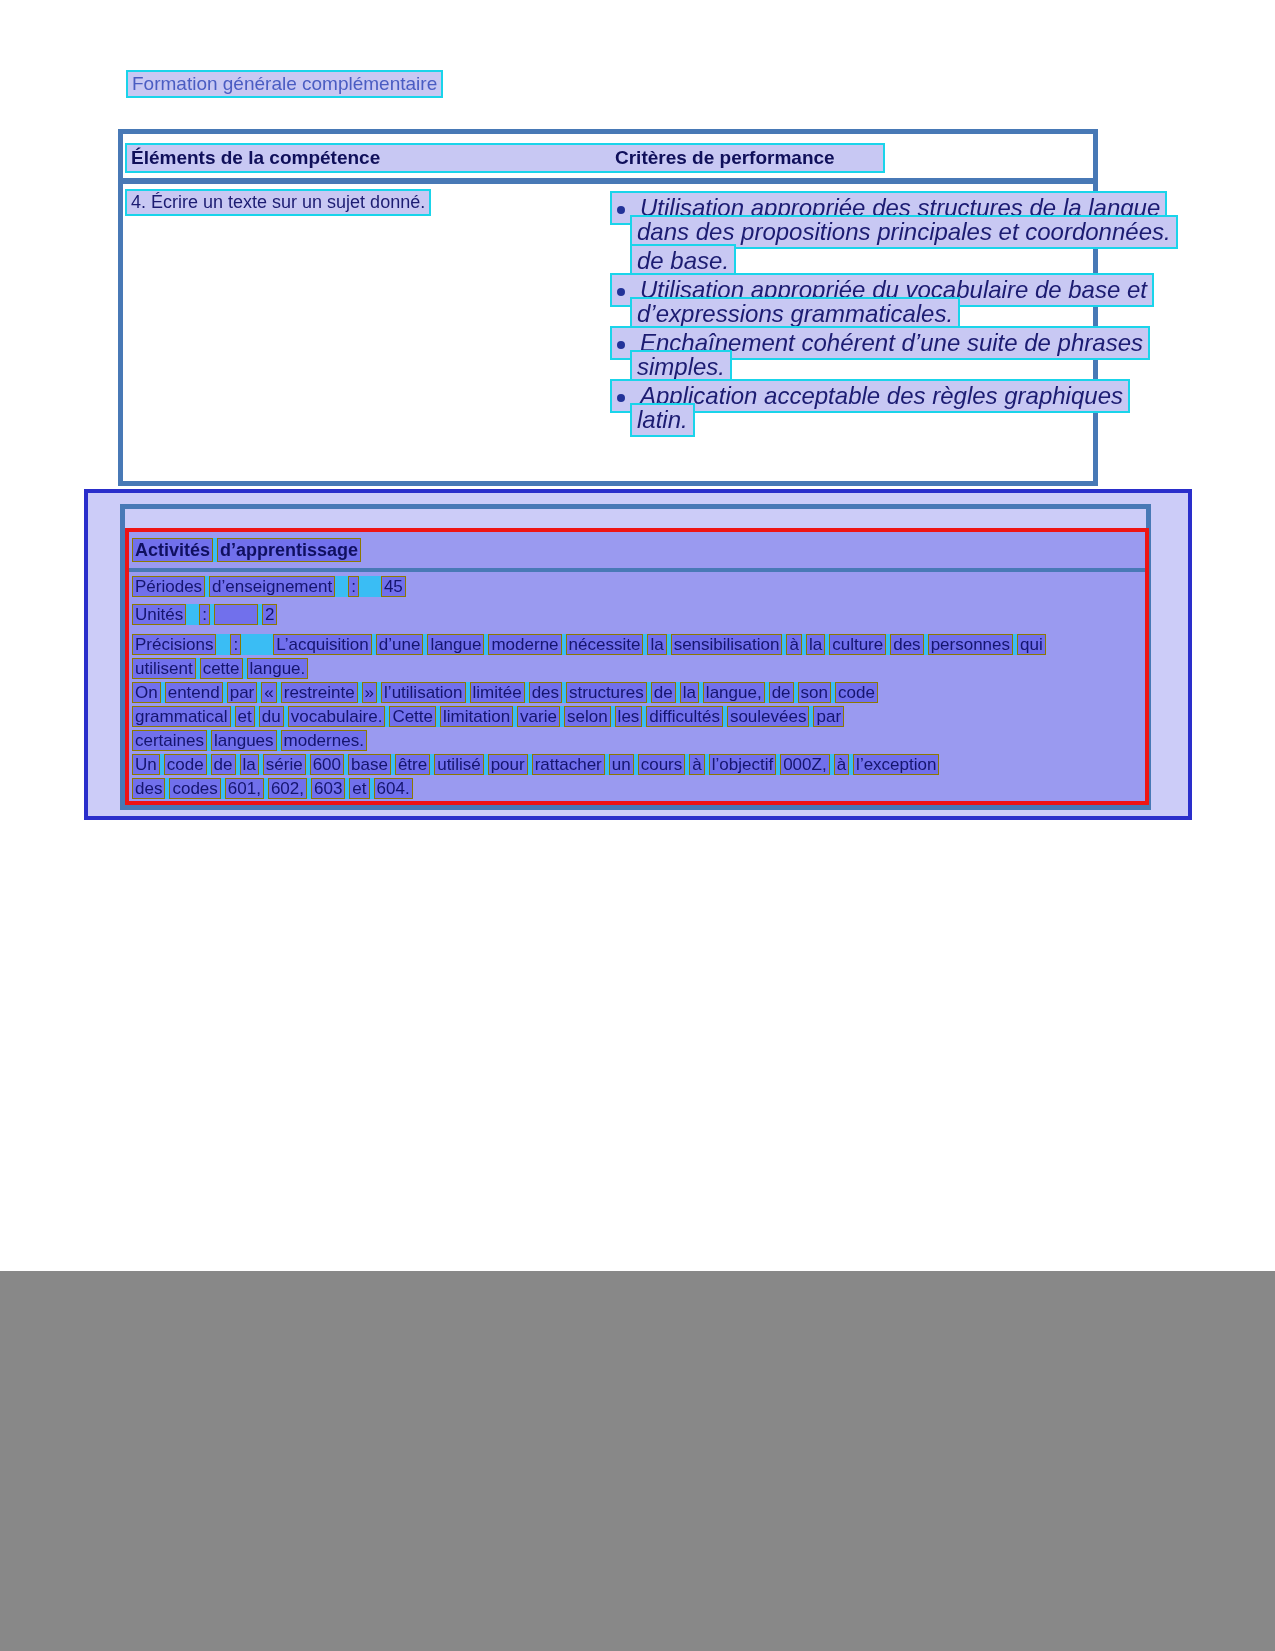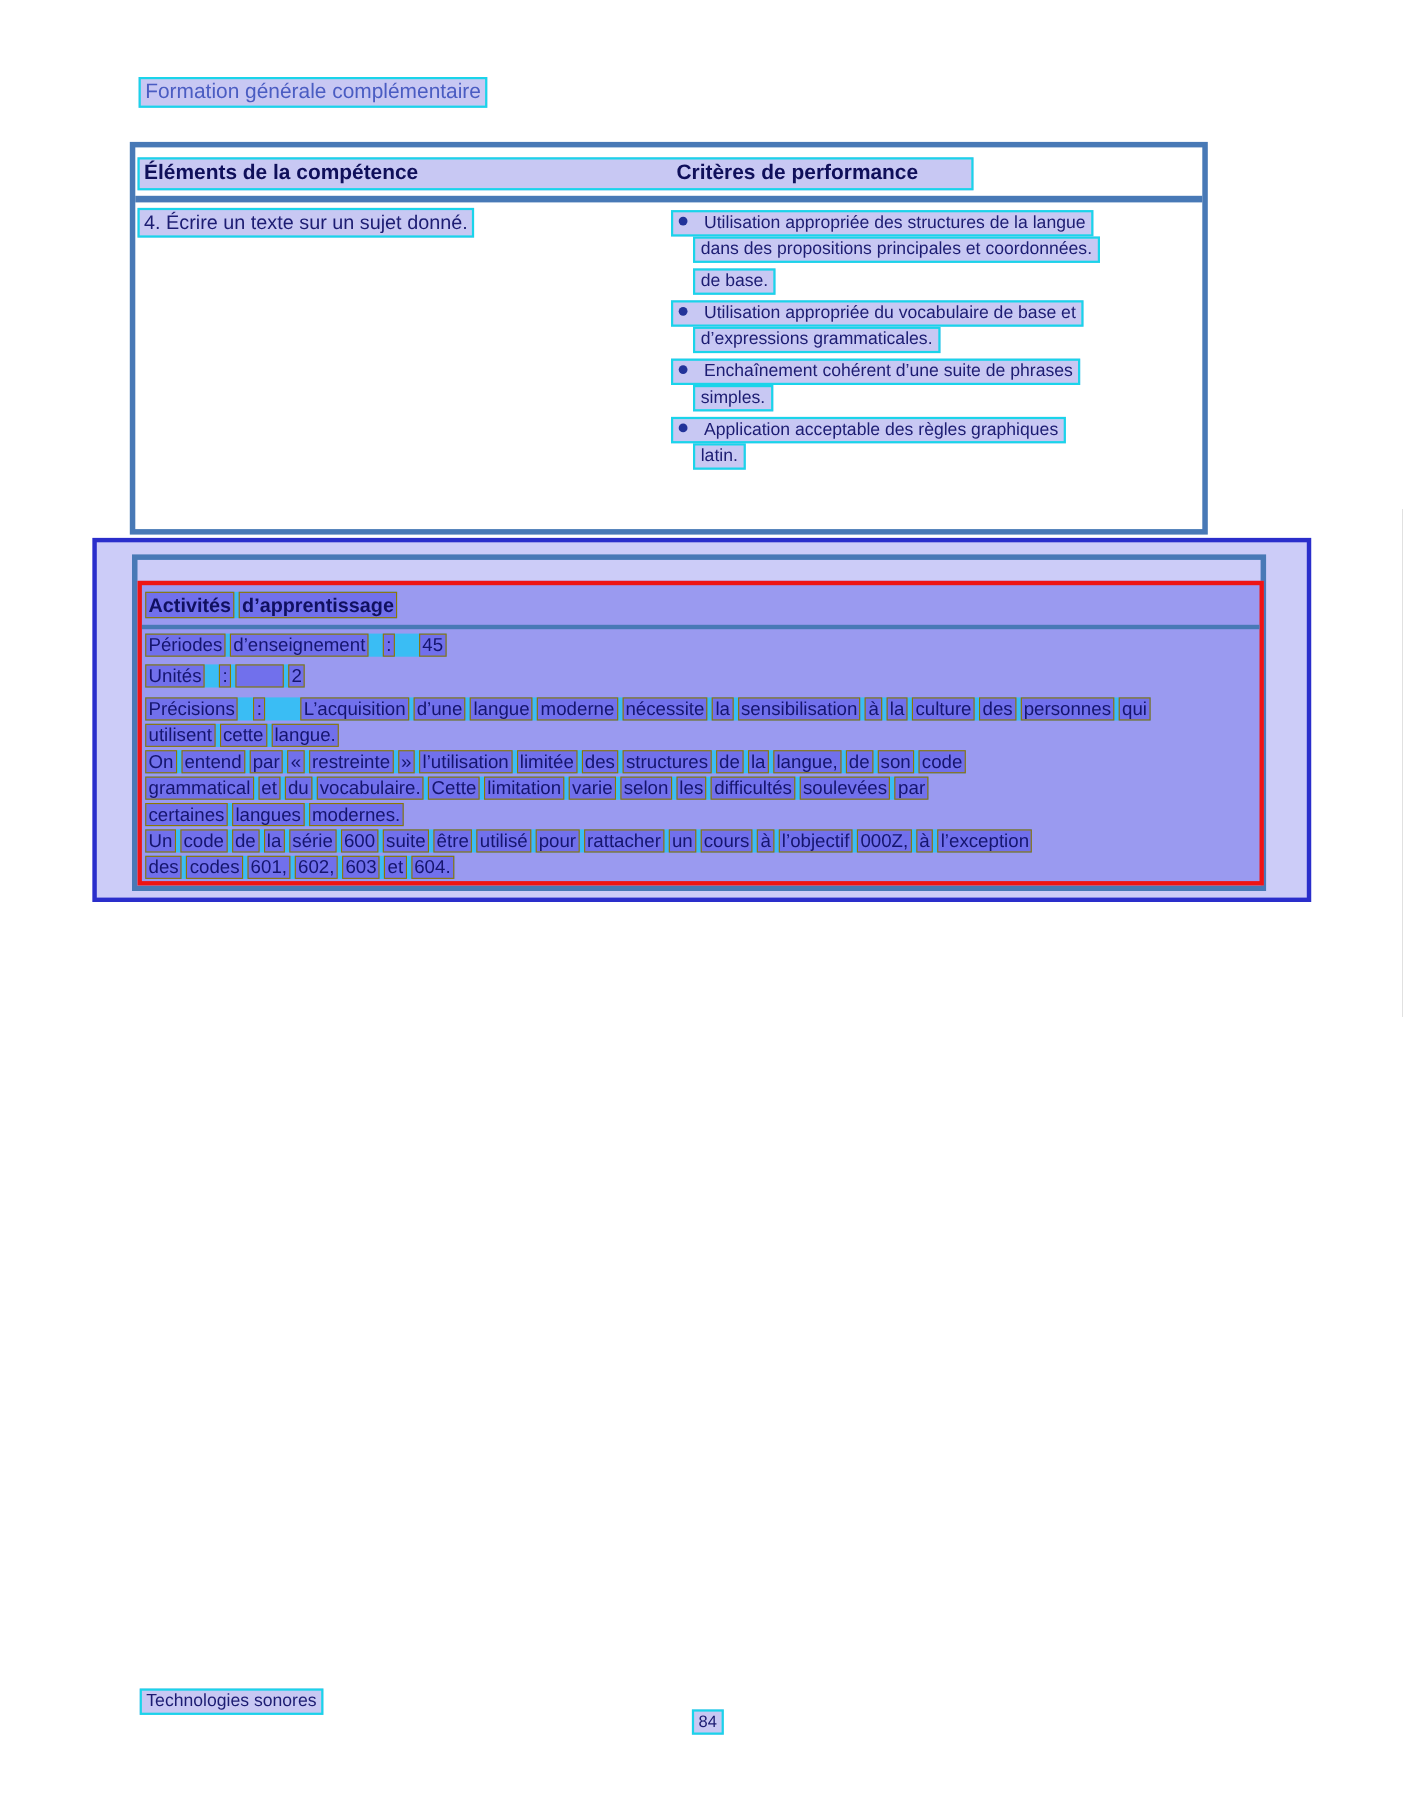--- a/index.html
+++ b/index.html
@@ -12,38 +12,38 @@
     --c-hl-border:#1ad4ea;
     --c-wordbox:#7170ec;
     --c-olive:#8d7900;
     --c-spacecyan:#3abdf4;
     --c-navy:#1c1c72;
     --c-navy-bold:#0f0f5a;
     --c-title-blue:#4a5cc2;
   }
   *{margin:0;padding:0;box-sizing:border-box;}
   body{background:#888;font-family:"Liberation Sans","DejaVu Sans",sans-serif;}
-  .page{position:relative;width:1275px;height:1651px;background:#ffffff;overflow:hidden;margin:0 auto;}
+  .page{position:relative;width:1275px;height:1271px;background:#ffffff;overflow:hidden;margin:0 auto;}
 
   
   .hl{display:inline-block;background:var(--c-hl-bg);border:2px solid var(--c-hl-border);
       padding:1px 4px;color:var(--c-navy);white-space:nowrap;}
 
   .doc-title{position:absolute;left:126px;top:70px;font-size:19px;color:var(--c-title-blue);}
 
   
   .table1{position:absolute;left:118px;top:129px;width:980px;height:357px;
           border:5px solid var(--c-steel);}
   .t1-headrow{position:absolute;left:2px;top:9px;width:760px;height:30px;font-weight:bold;
           font-size:19px;color:var(--c-navy-bold);}
   .t1-headrow .th2{position:absolute;left:488px;top:2px;}
   .t1-headrow .th1{position:absolute;left:4px;top:2px;}
   .t1-underline{position:absolute;left:0;top:44px;width:100%;height:6px;background:var(--c-steel);}
   .t1-element{position:absolute;left:2px;top:55px;font-size:18px;}
-  .t1-criteria{position:absolute;left:487px;top:57px;width:485px;font-size:16px;}
+  .t1-criteria{position:absolute;left:487px;top:57px;width:485px;font-size:24px;font-style:italic;}
   .crit-item{margin-bottom:5px;}
   .crit-line{height:24px;}
   .crit-line .hl{padding:1px 5px;}
   .crit-line.cont{margin-left:20px;}
   .dot{display:inline-block;width:8px;height:8px;border-radius:50%;background:#223399;
        margin-right:15px;vertical-align:2px;}
 
   
   .overlay-outer{position:absolute;left:84px;top:489px;width:1108px;height:331px;
        background:var(--c-lavender);border:4px solid var(--c-overlay-border);}
@@ -198,21 +198,21 @@
           <span class="wb">langues</span>
           <span class="wb">modernes.</span>
         </div>
         <div class="wline indent">
           <span class="wb">Un</span>
           <span class="wb">code</span>
           <span class="wb">de</span>
           <span class="wb">la</span>
           <span class="wb">série</span>
           <span class="wb">600</span>
-          <span class="wb">suite</span>
+          <span class="wb">base</span>
           <span class="wb">être</span>
           <span class="wb">utilisé</span>
           <span class="wb">pour</span>
           <span class="wb">rattacher</span>
           <span class="wb">un</span>
           <span class="wb">cours</span>
           <span class="wb">à</span>
           <span class="wb">l’objectif</span>
           <span class="wb">000Z,</span>
           <span class="wb">à</span>

